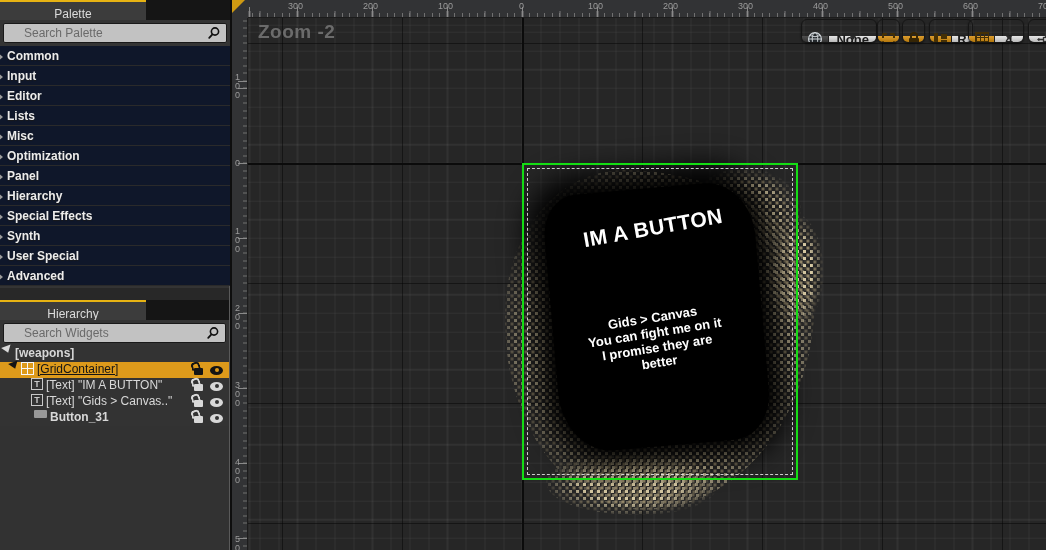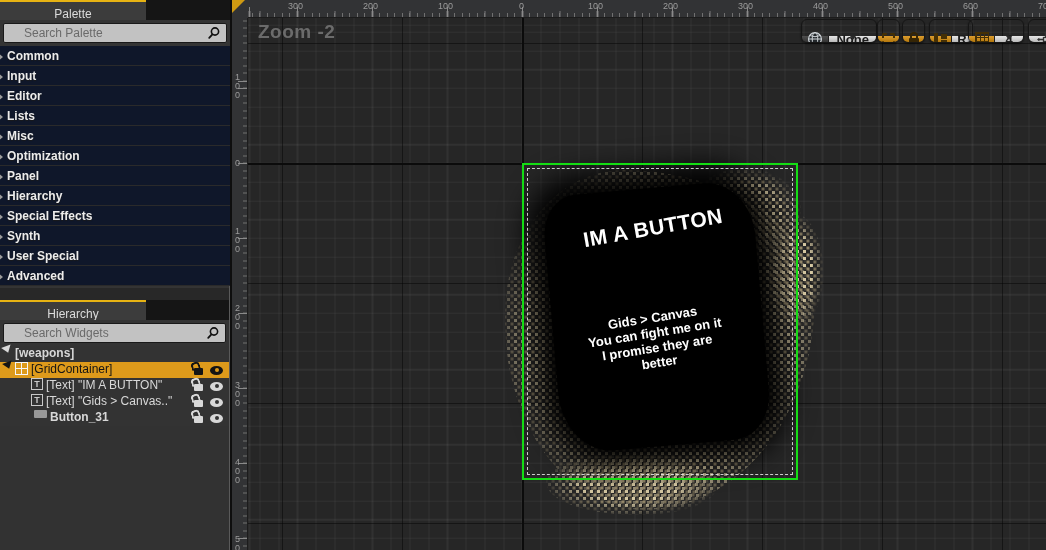--- a/index.html
+++ b/index.html
@@ -262,21 +262,21 @@
       </svg>
     </div>
     <div id="tree-list" class="tree">
   <div class="tree-row bold" style="padding-left: 2px;">
     <span class="expander"></span>
 
     <span class="node-label">[weapons]</span>
 
   </div>
 
-  <div class="tree-row selected" style="padding-left: 3px;">
+  <div class="tree-row selected" style="padding-left: 9px; text-decoration: underline;">
     <span class="expander"></span>
     <span class="node-icon grid"></span>
     <span class="node-label">[GridContainer]</span>
     <span class="row-icons">
       <span class="lock"></span>
       <span class="eye"></span>
     </span>
   </div>
 
   <div class="tree-row" style="padding-left: 29px;">

